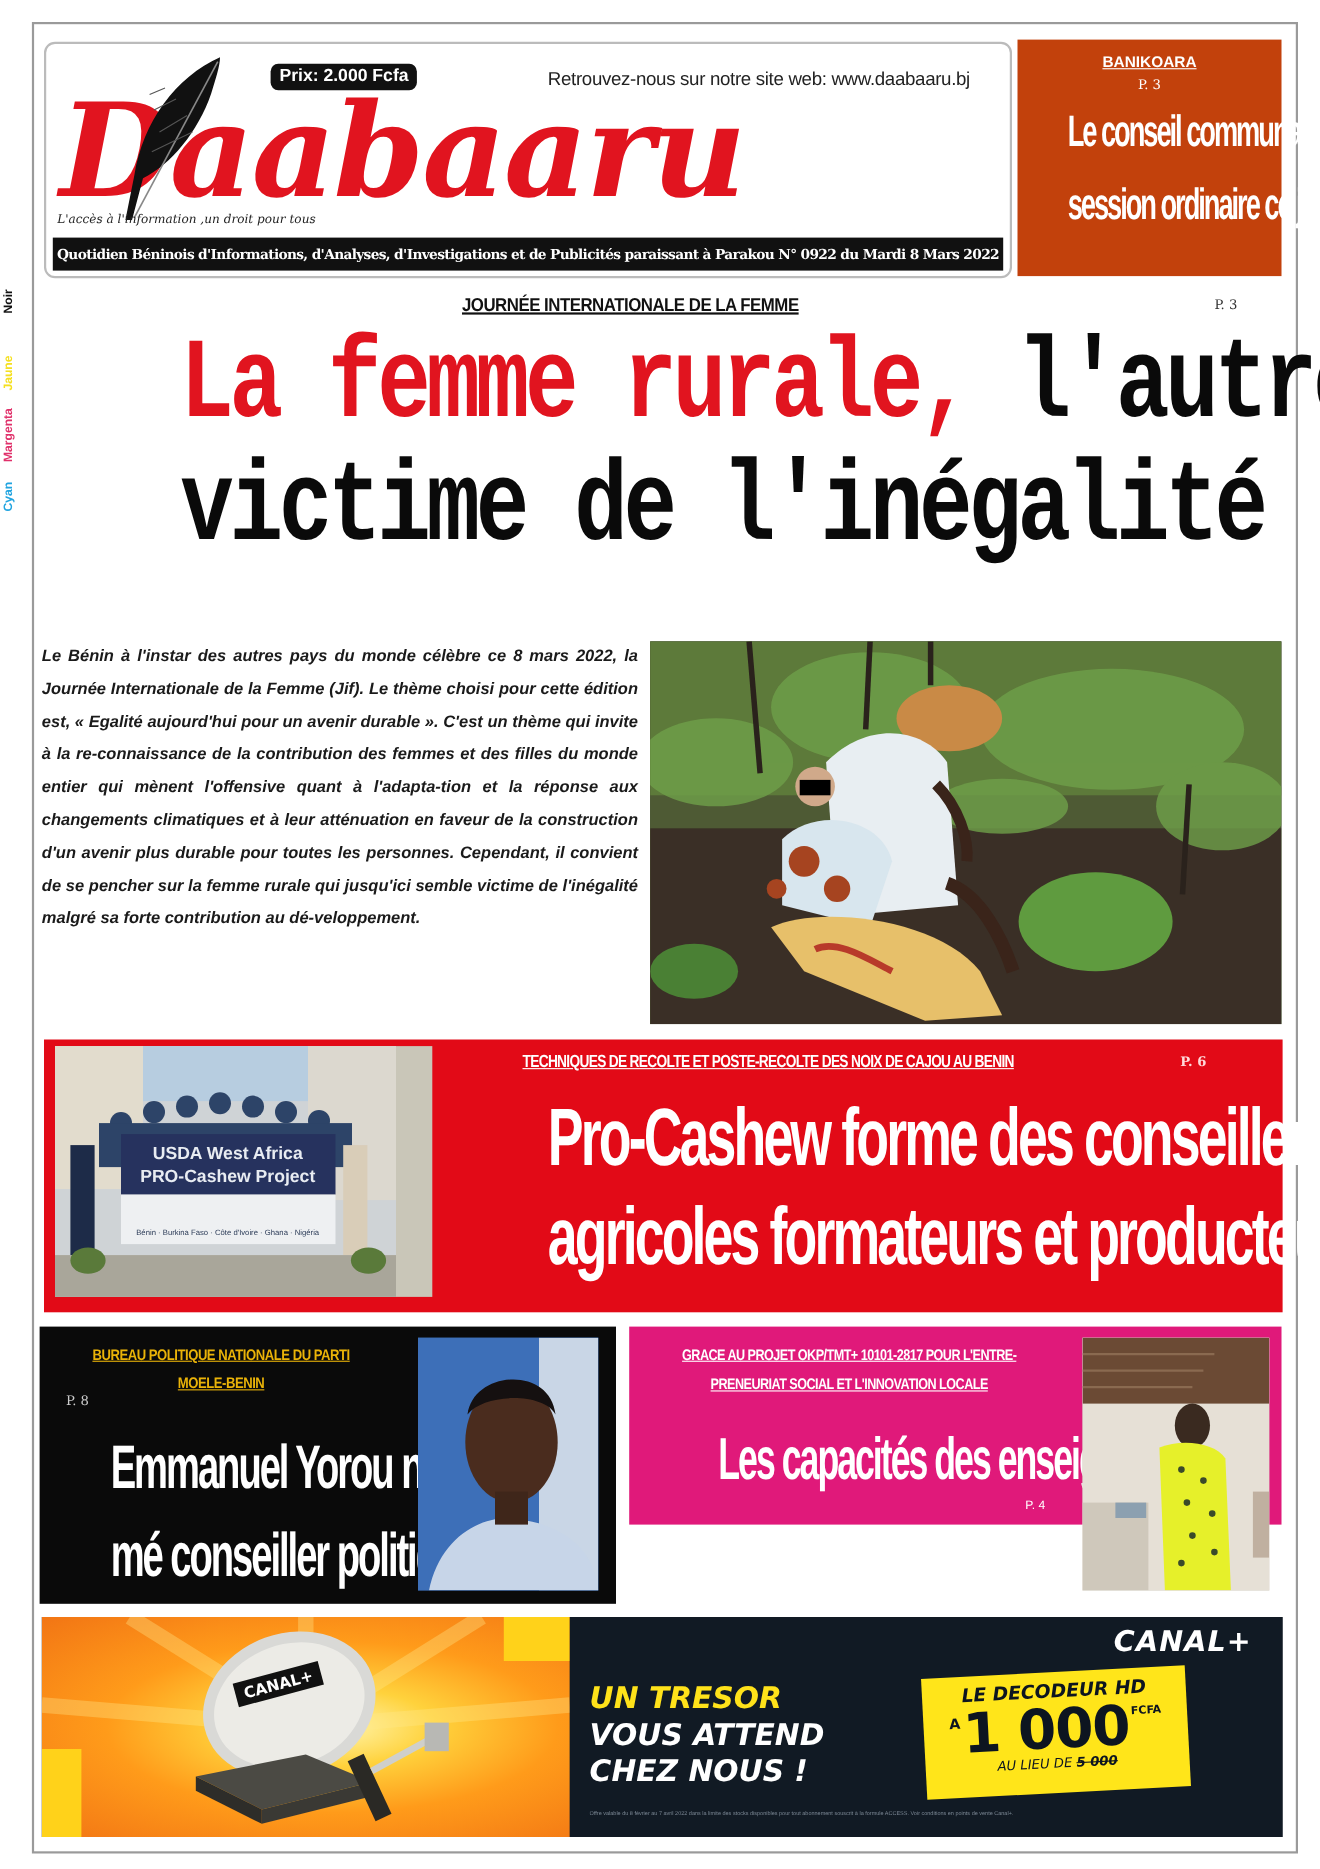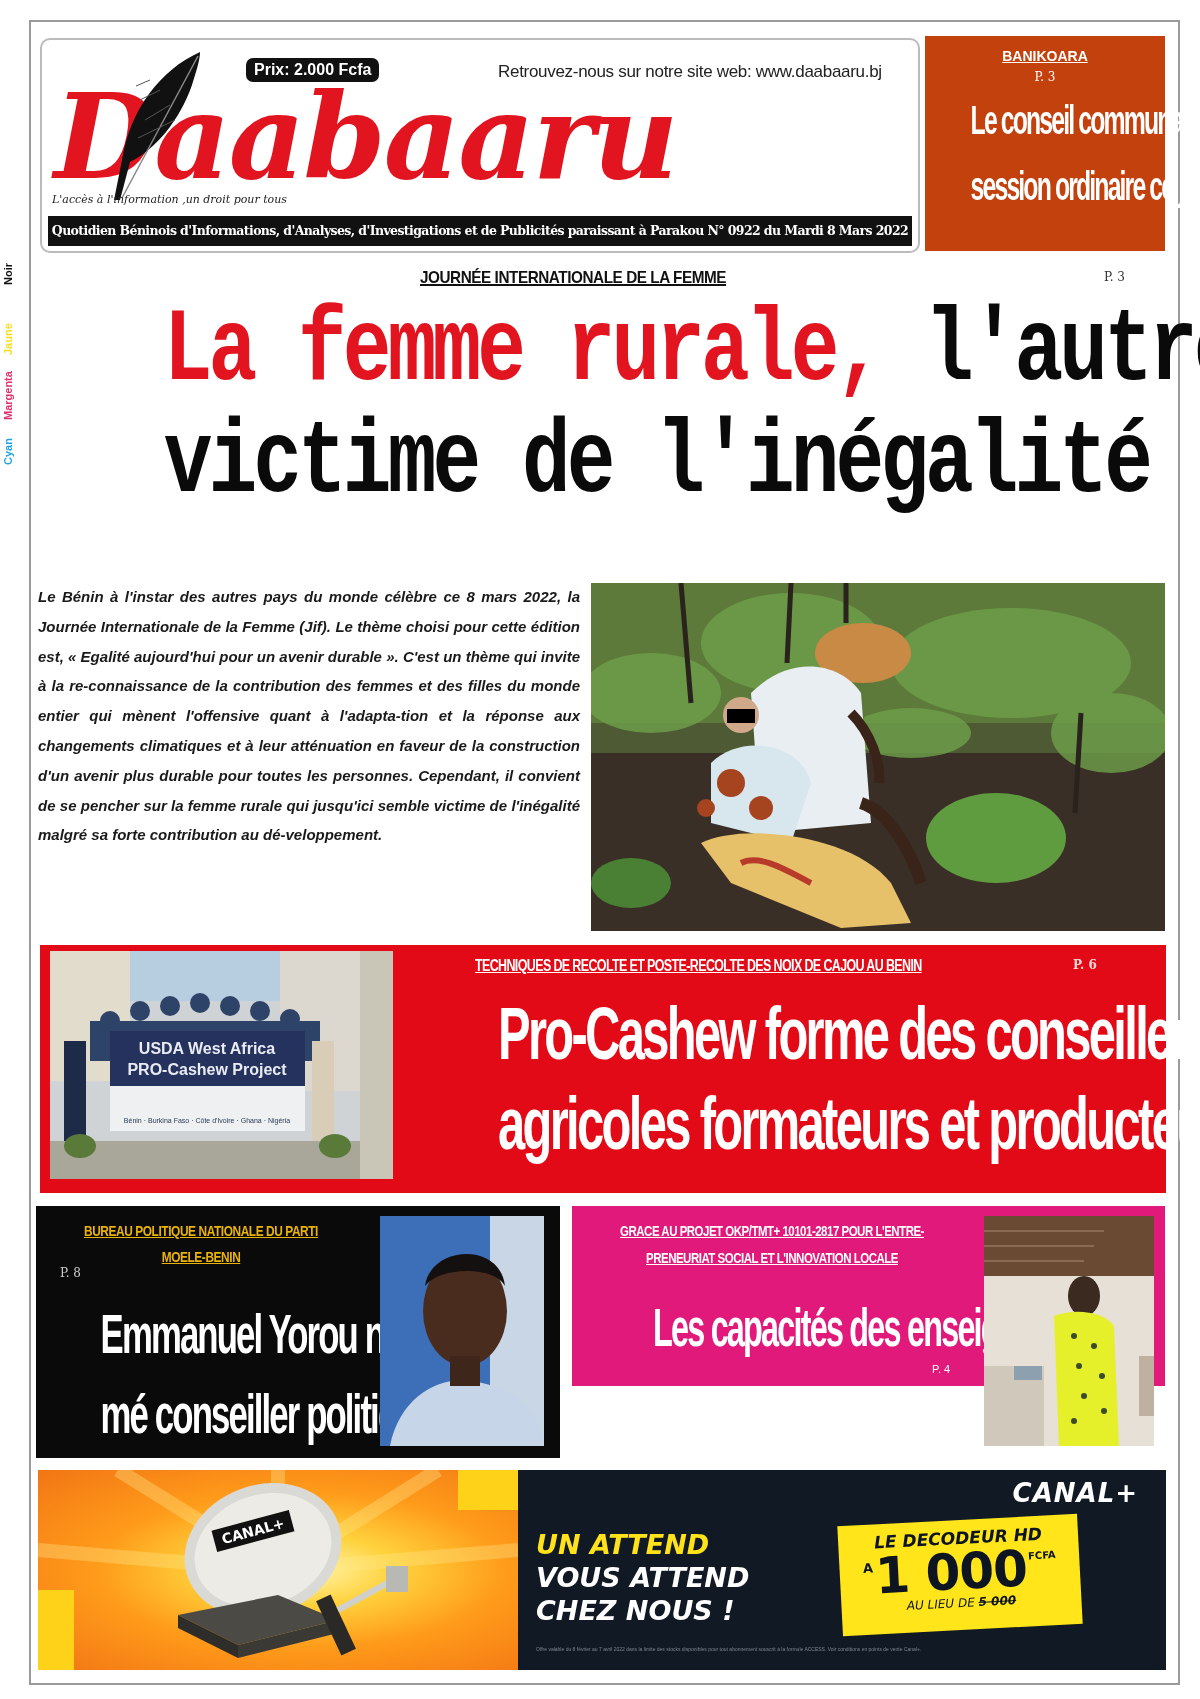--- a/index.html
+++ b/index.html
@@ -273,21 +273,21 @@
       <path d="M140 145 L200 175 L200 188 L140 158 Z" fill="#2e2d29"></path>
       <path d="M200 175 L300 150 L300 163 L200 188 Z" fill="#3a3934"></path>
       <rect x="290" y="125" width="16" height="60" fill="#2a2925" transform="rotate(-25 298 155)"></rect>
       <line x1="300" y1="140" x2="355" y2="110" stroke="#cfcfcb" stroke-width="6"></line>
       <rect x="348" y="96" width="22" height="26" fill="#b8b8b4"></rect>
     </svg>
   </div>
   <div class="ad-right">
     <div class="canal-logo">CANAL+</div>
     <div class="ad-slogan">
-      <span class="y">UN ATTEND</span>
+      <span class="y">UN TRESOR</span>
       <span class="w">VOUS ATTEND</span>
       <span class="w">CHEZ NOUS !</span>
     </div>
     <div class="ad-offer">
       <div class="l1">LE DECODEUR HD</div>
       <div class="price-row">
         <span class="a">A</span>
         <span class="big">1 000</span>
         <span class="cur">FCFA</span>
       </div>

